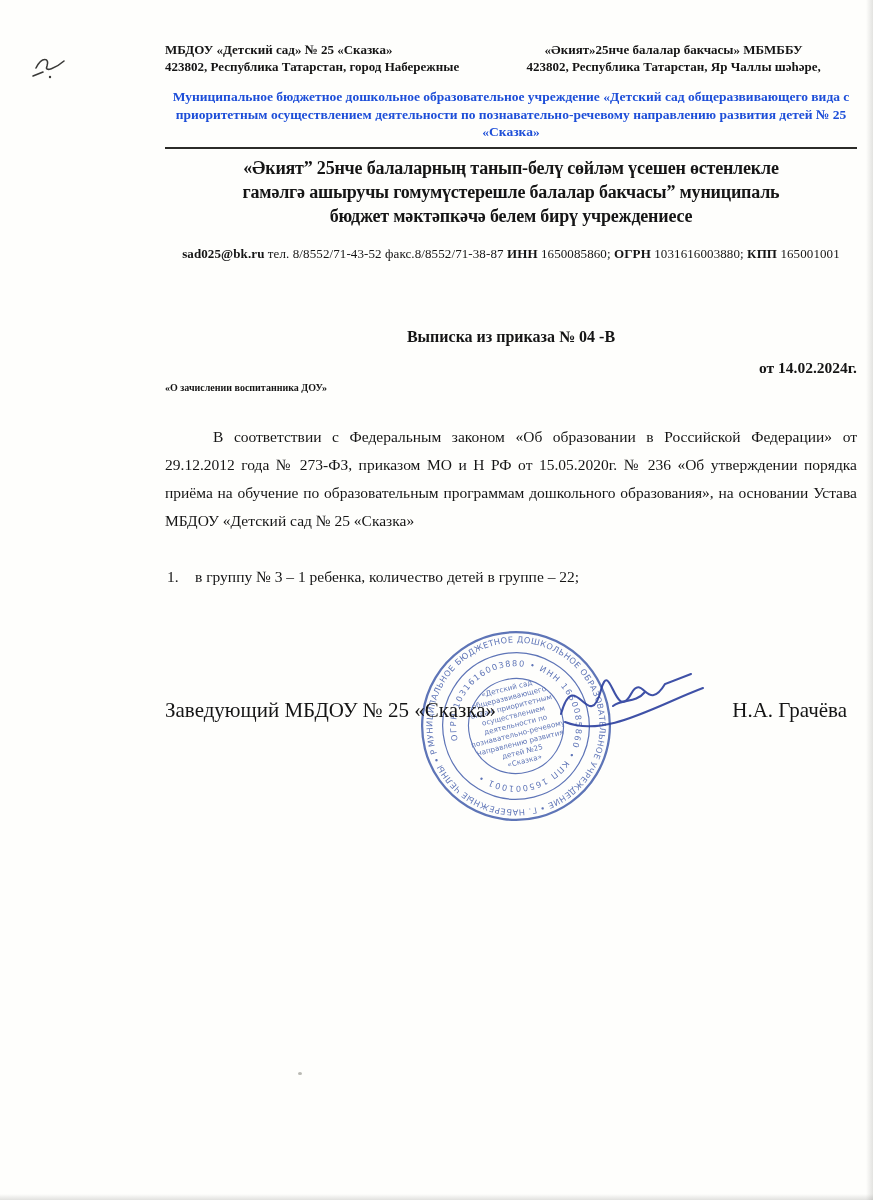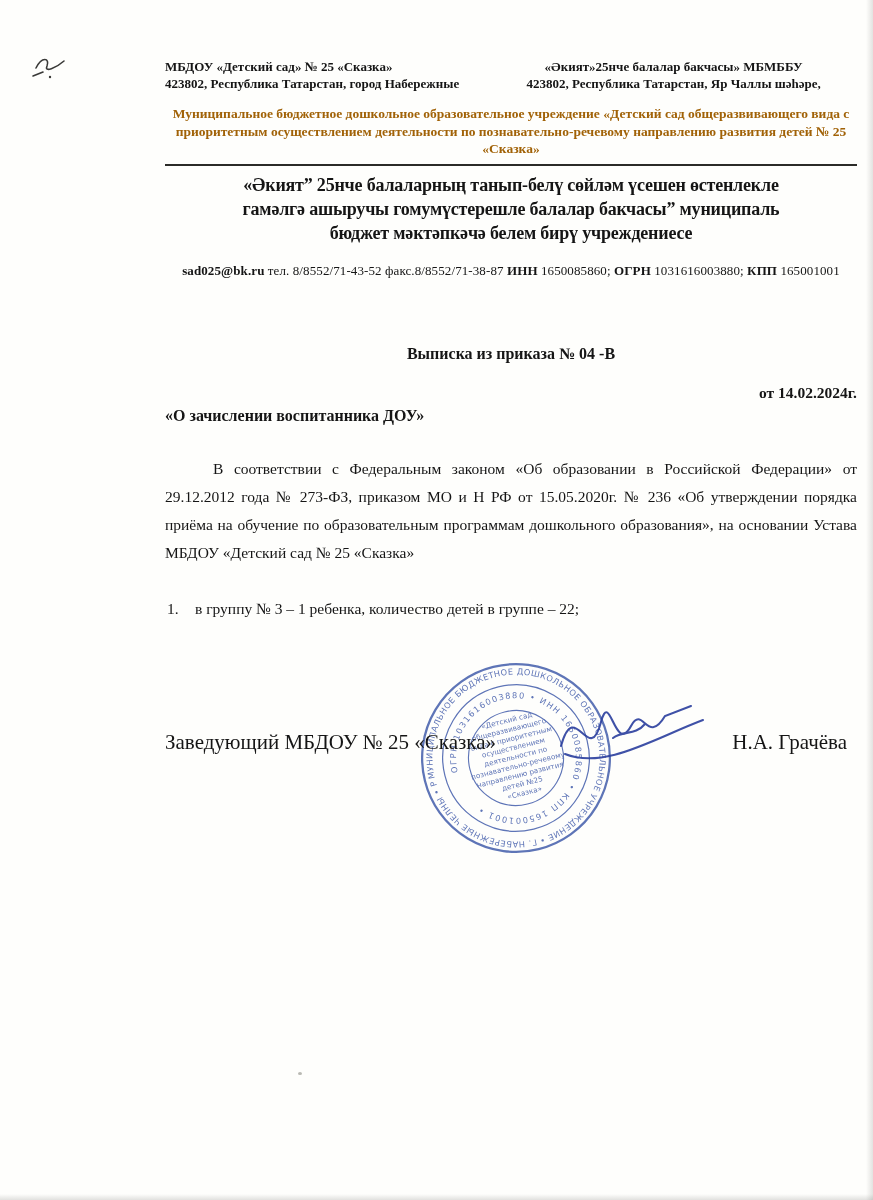--- a/index.html
+++ b/index.html
@@ -9,42 +9,42 @@
     font-family:"Liberation Serif","DejaVu Serif",serif;
     color:#151515;
     overflow:hidden;
   }
   .page{position:relative;width:873px;height:1200px;background:#fefefc;overflow:hidden;}
   .page::after{content:"";position:absolute;top:0;right:0;width:7px;height:100%;
     background:linear-gradient(to right,rgba(0,0,0,0),rgba(60,60,55,.14));pointer-events:none;}
   .page::before{content:"";position:absolute;left:0;bottom:0;width:100%;height:6px;
     background:linear-gradient(to bottom,rgba(0,0,0,0),rgba(60,60,55,.15));pointer-events:none;}
 
-  .content{position:absolute;left:165px;right:16px;top:59px;}
+  .content{position:absolute;left:165px;right:16px;top:42px;}
 
   
   .letterhead{display:flex;font-weight:bold;font-size:13px;line-height:1.28;}
   .lh-left{width:47%;text-align:left;}
   .lh-right{width:53%;text-align:center;}
 
   .org-ru{
     margin-top:13px;text-align:center;font-weight:bold;font-size:13.5px;line-height:1.3;
-    color:#a16207;
+    color:#1d4ed8;
   }
   .rule{border:none;border-top:2.5px solid #2b2b28;margin:6px 0 0 0;}
   .org-tat{
     margin:7px auto 0;width:580px;text-align:center;font-weight:bold;font-size:18px;
     line-height:1.35;letter-spacing:-0.2px;
   }
   .contacts{margin-top:17px;text-align:center;font-size:13px;letter-spacing:.1px;}
   .contacts .b{font-weight:bold;}
 
   .doc-title{margin-top:66px;text-align:center;font-weight:bold;font-size:16px;}
-  .doc-date{margin-top:21px;text-align:right;font-weight:bold;font-size:15.5px;}
-  .doc-subject{margin-top:5px;text-align:left;font-weight:bold;font-size:16px;}
+  .doc-date{margin-top:13px;text-align:right;font-weight:bold;font-size:15.5px;}
+  .doc-subject{margin-top:5px;text-align:left;font-weight:bold;font-size:10px;}
 
   .body-par{
     margin-top:30px;font-size:15.5px;line-height:1.82;text-align:justify;text-indent:48px;
   }
 
   .order{position:relative;margin-top:28px;padding-left:30px;font-size:15.5px;line-height:1.72;}
   .order .num{position:absolute;left:2px;top:0;}
 
   .sig-area{position:relative;margin-top:26px;height:340px;}
   .sig-row{

